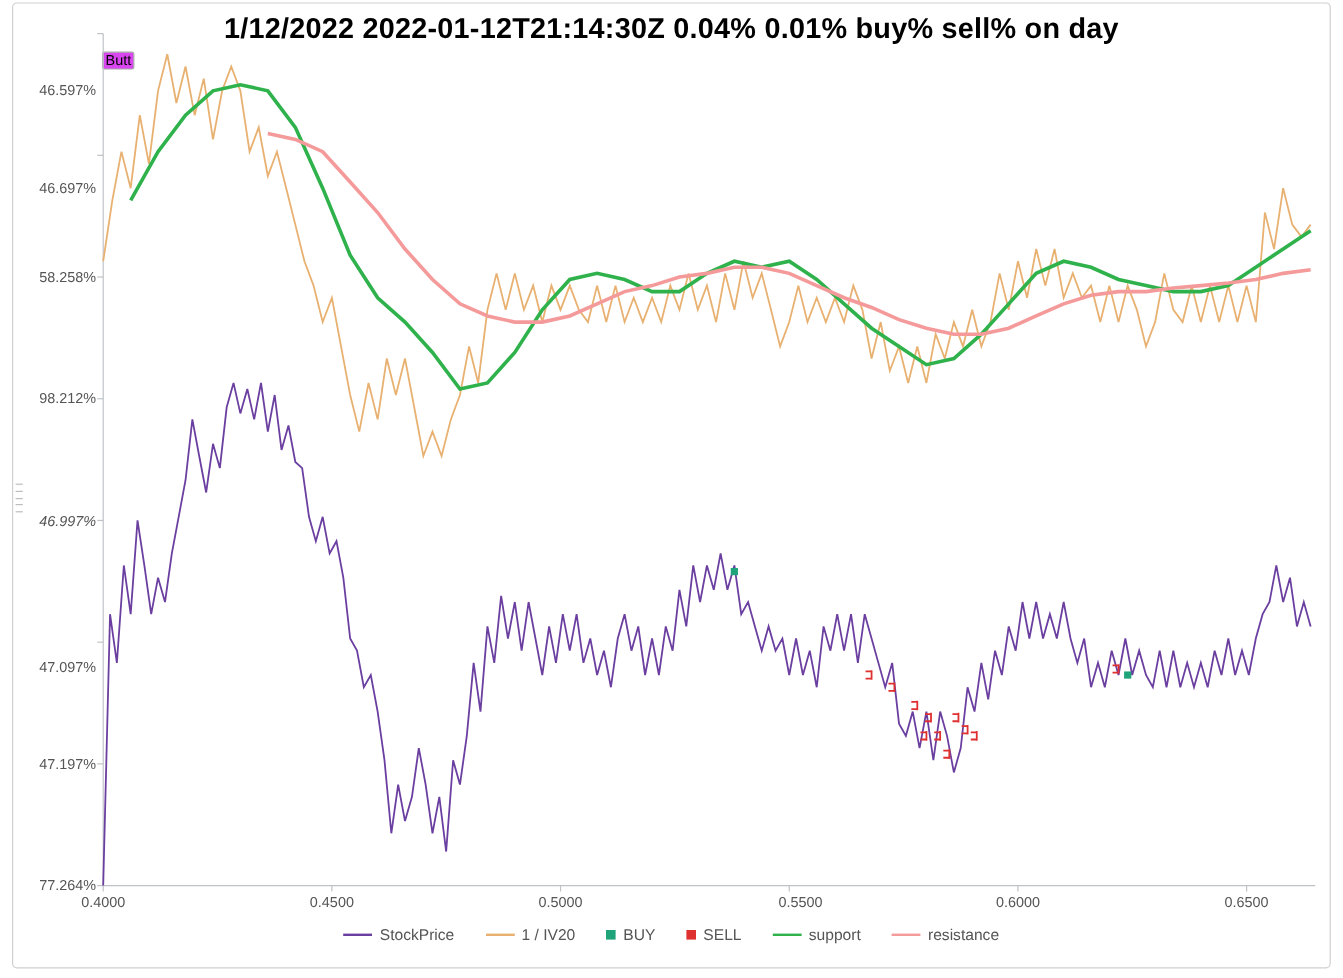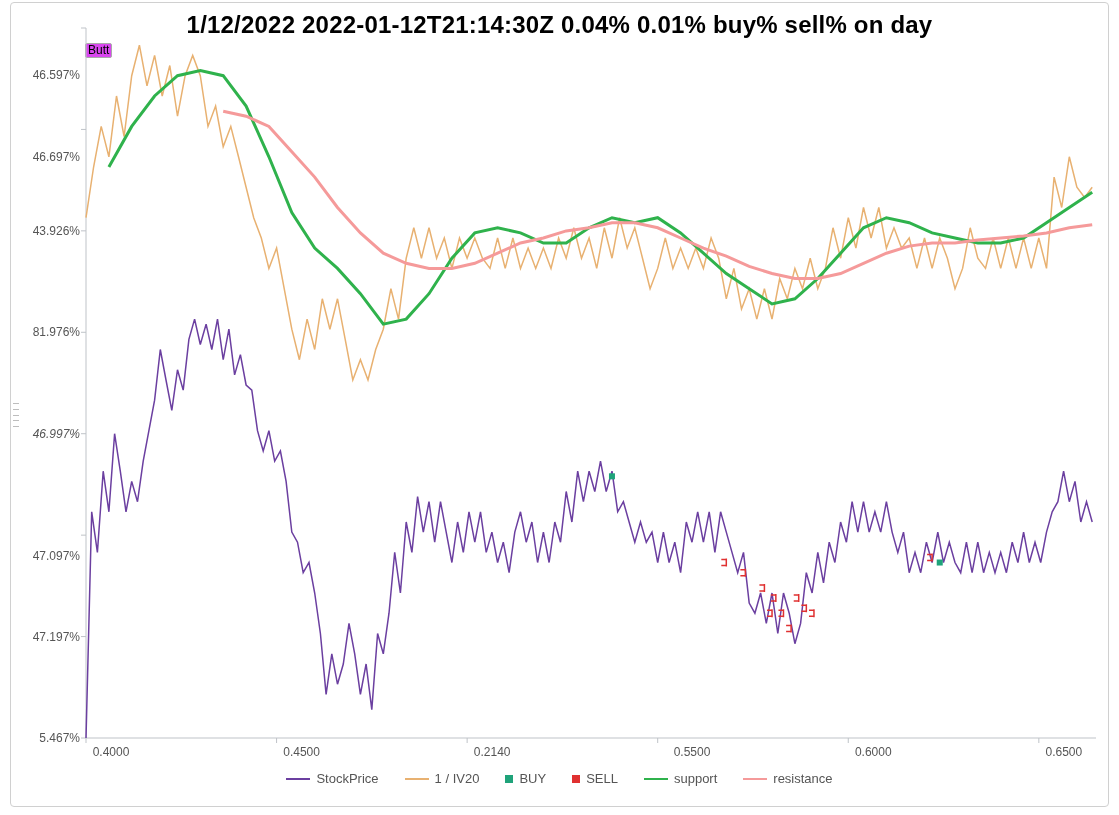--- a/index.html
+++ b/index.html
@@ -40,21 +40,20 @@
     font-size: 12px;
     color: #555;
     transform: translateY(-50%);
   }
   .x-tick-label {
     position: absolute;
     top: 742px;
     font-size: 12px;
     color: #555;
     transform: translateX(-50%);
-    margin-left: 25px;
   }
   .axis-line {
     stroke: #bfc3c8;
     stroke-width: 1;
     fill: none;
   }
   .tick-mark {
     stroke: #bfc3c8;
     stroke-width: 1;
   }
@@ -209,27 +208,27 @@
     <div class="legend-item">
       <span class="legend-swatch-line" id="sw-sup" style="border-color: rgb(47, 178, 76);"></span>
       <span>support</span>
     </div>
     <div class="legend-item">
       <span class="legend-swatch-line" id="sw-res" style="border-color: rgb(245, 154, 154);"></span>
       <span>resistance</span>
     </div>
   </div>
 
-<div class="y-tick-label" style="top: 735px;">5.467%</div>
+<div class="y-tick-label" style="top: 735px;">77.264%</div>
     <div class="y-tick-label" style="top: 633.571px;">47.197%</div>
     <div class="y-tick-label" style="top: 553px;">47.097%</div>
     <div class="y-tick-label" style="top: 430.714px; font-style: italic;">46.997%</div>
-    <div class="y-tick-label" style="top: 329.286px;">81.976%</div>
-    <div class="y-tick-label" style="top: 227.857px;">43.926%</div>
+    <div class="y-tick-label" style="top: 329.286px;">98.212%</div>
+    <div class="y-tick-label" style="top: 227.857px;">58.258%</div>
     <div class="y-tick-label" style="top: 126.429px; margin-top: 28px;">46.697%</div>
     <div class="y-tick-label" style="top: 25px; margin-top: 47px;">46.597%</div>
     <div class="x-tick-label" style="left: 75px;">0.4000</div>
     <div class="x-tick-label" style="left: 265.566px; text-align: center;">0.4500</div>
-    <div class="x-tick-label" style="left: 456.132px;">0.2140</div>
+    <div class="x-tick-label" style="left: 456.132px;">0.5000</div>
     <div class="x-tick-label" style="left: 656px;">0.5500</div>
     <div class="x-tick-label" style="left: 837.264px; text-align: center;">0.6000</div>
     <div class="x-tick-label" style="left: 1027.83px;">0.6500</div>
   </div>
 
 </body></html>

